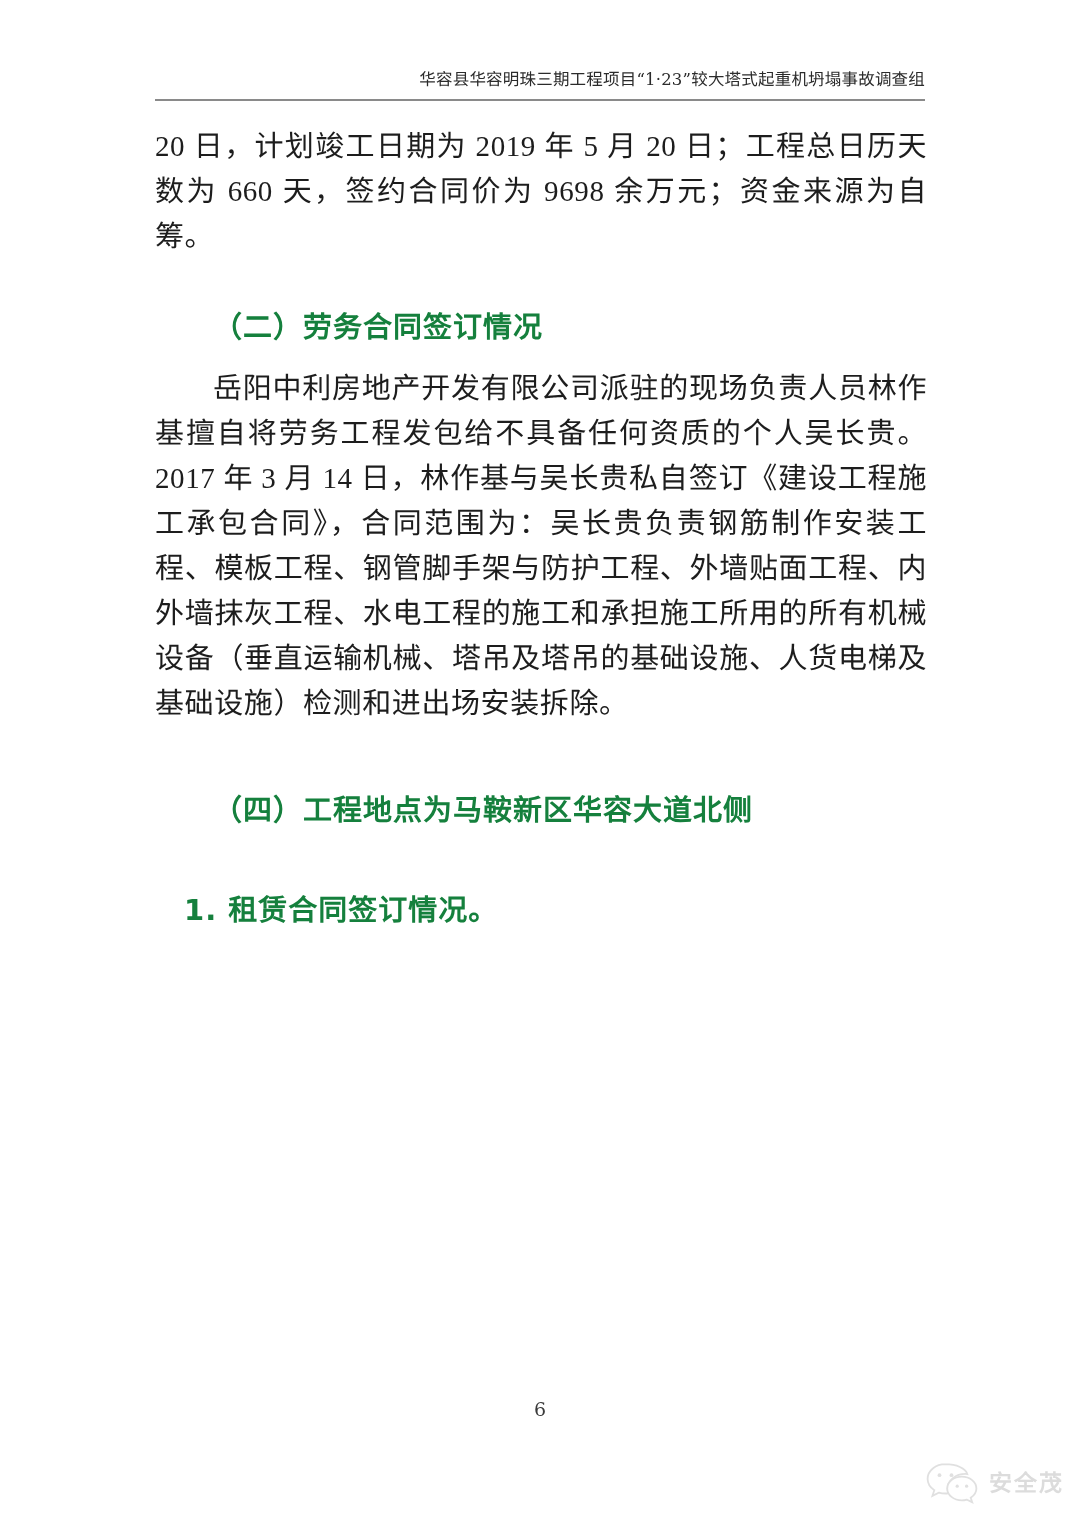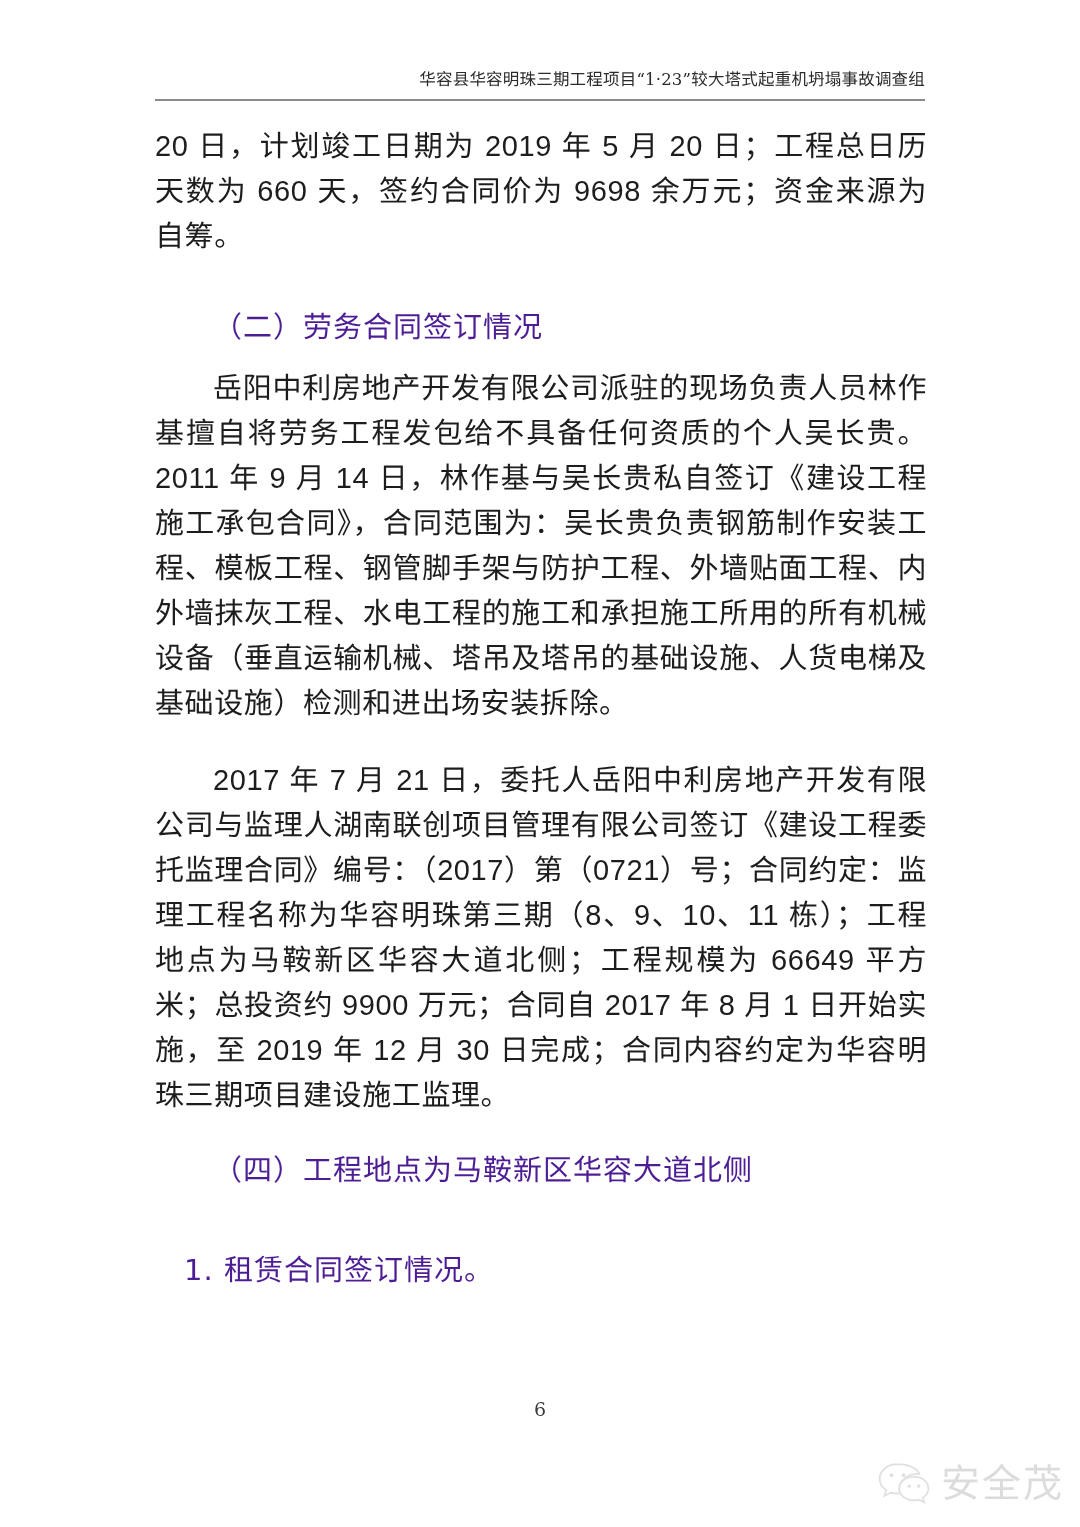--- a/index.html
+++ b/index.html
@@ -56,40 +56,40 @@
   }
 
   .para {
     margin: 0;
     font-size: 29px;
     line-height: 45px;
     text-align: justify;
     text-justify: inter-ideograph;
     letter-spacing: 0.6px;
     color: #1d1d1d;
-    font-family: Liberation Sans, sans-serif;
+    font-family: Liberation Serif, serif;
   }
 
   .para.indent {
     text-indent: 2em;
   }
 
   .para.flush {
     text-indent: 0;
   }
 
   
   .heading {
     margin: 0;
     font-size: 29px;
     line-height: 45px;
-    font-weight: normal;
+    font-weight: bold;
     text-indent: 2em;
     letter-spacing: 1px;
-    color: #4c1d95;
+    color: #15803d;
     font-family: "DejaVu Sans", "Liberation Sans", sans-serif;
   }
 
   .heading.sub {
     text-indent: 1em;
     margin-top: 25px;
   }
 
   .spacer-lg { height: 46px; }
   .spacer-md { height: 30px; }
@@ -119,22 +119,22 @@
     pointer-events: none;
   }
 
   .wm-logo {
     width: 54px;
     height: 44px;
     flex: 0 0 auto;
   }
 
   .wm-text {
-    font-size: 39px;
-    font-weight: normal;
+    font-size: 23px;
+    font-weight: bold;
     letter-spacing: 2px;
     color: #8d8d8d;
     font-family: "DejaVu Sans", "Liberation Sans", sans-serif;
     line-height: 1;
   }
 </style>
 </head>
 <body>
 
 <div class="page">
@@ -147,28 +147,27 @@
   <div class="body-block">
 
     <p class="para flush">20 日，计划竣工日期为 2019 年 5 月 20 日；工程总日历天数为 660 天，签约合同价为 9698 余万元；资金来源为自筹。</p>
 
     <div class="spacer-lg"></div>
 
     <p class="heading">（二）劳务合同签订情况</p>
 
     <div class="spacer-sm"></div>
 
-    <p class="para indent">岳阳中利房地产开发有限公司派驻的现场负责人员林作基擅自将劳务工程发包给不具备任何资质的个人吴长贵。2011 年 9 月 14 日，林作基与吴长贵私自签订《建设工程施工承包合同》，合同范围为：吴长贵负责钢筋制作安装工程、模板工程、钢管脚手架与防护工程、外墙贴面工程、内外墙抹灰工程、水电工程的施工和承担施工所用的所有机械设备（垂直运输机械、塔吊及塔吊的基础设施、人货电梯及基础设施）检测和进出场安装拆除。</p>
+    <p class="para indent">岳阳中利房地产开发有限公司派驻的现场负责人员林作基擅自将劳务工程发包给不具备任何资质的个人吴长贵。2017 年 3 月 14 日，林作基与吴长贵私自签订《建设工程施工承包合同》，合同范围为：吴长贵负责钢筋制作安装工程、模板工程、钢管脚手架与防护工程、外墙贴面工程、内外墙抹灰工程、水电工程的施工和承担施工所用的所有机械设备（垂直运输机械、塔吊及塔吊的基础设施、人货电梯及基础设施）检测和进出场安装拆除。</p>
 
     <div class="spacer-sm"></div>
 
 
     <div class="spacer-sm"></div>
 
-    <p class="para indent">2017 年 7 月 21 日，委托人岳阳中利房地产开发有限公司与监理人湖南联创项目管理有限公司签订《建设工程委托监理合同》编号：（2017）第（0721）号；合同约定：监理工程名称为华容明珠第三期（8、9、10、11 栋）；工程地点为马鞍新区华容大道北侧；工程规模为 66649 平方米；总投资约 9900 万元；合同自 2017 年 8 月 1 日开始实施，至 2019 年 12 月 30 日完成；合同内容约定为华容明珠三期项目建设施工监理。</p>
 
     <div class="spacer-md"></div>
 
     <p class="heading">（四）工程地点为马鞍新区华容大道北侧</p>
 
     <div class="spacer-md"></div>
 
     <p class="heading sub">1. 租赁合同签订情况。</p>
 
     <div class="spacer-md"></div>

